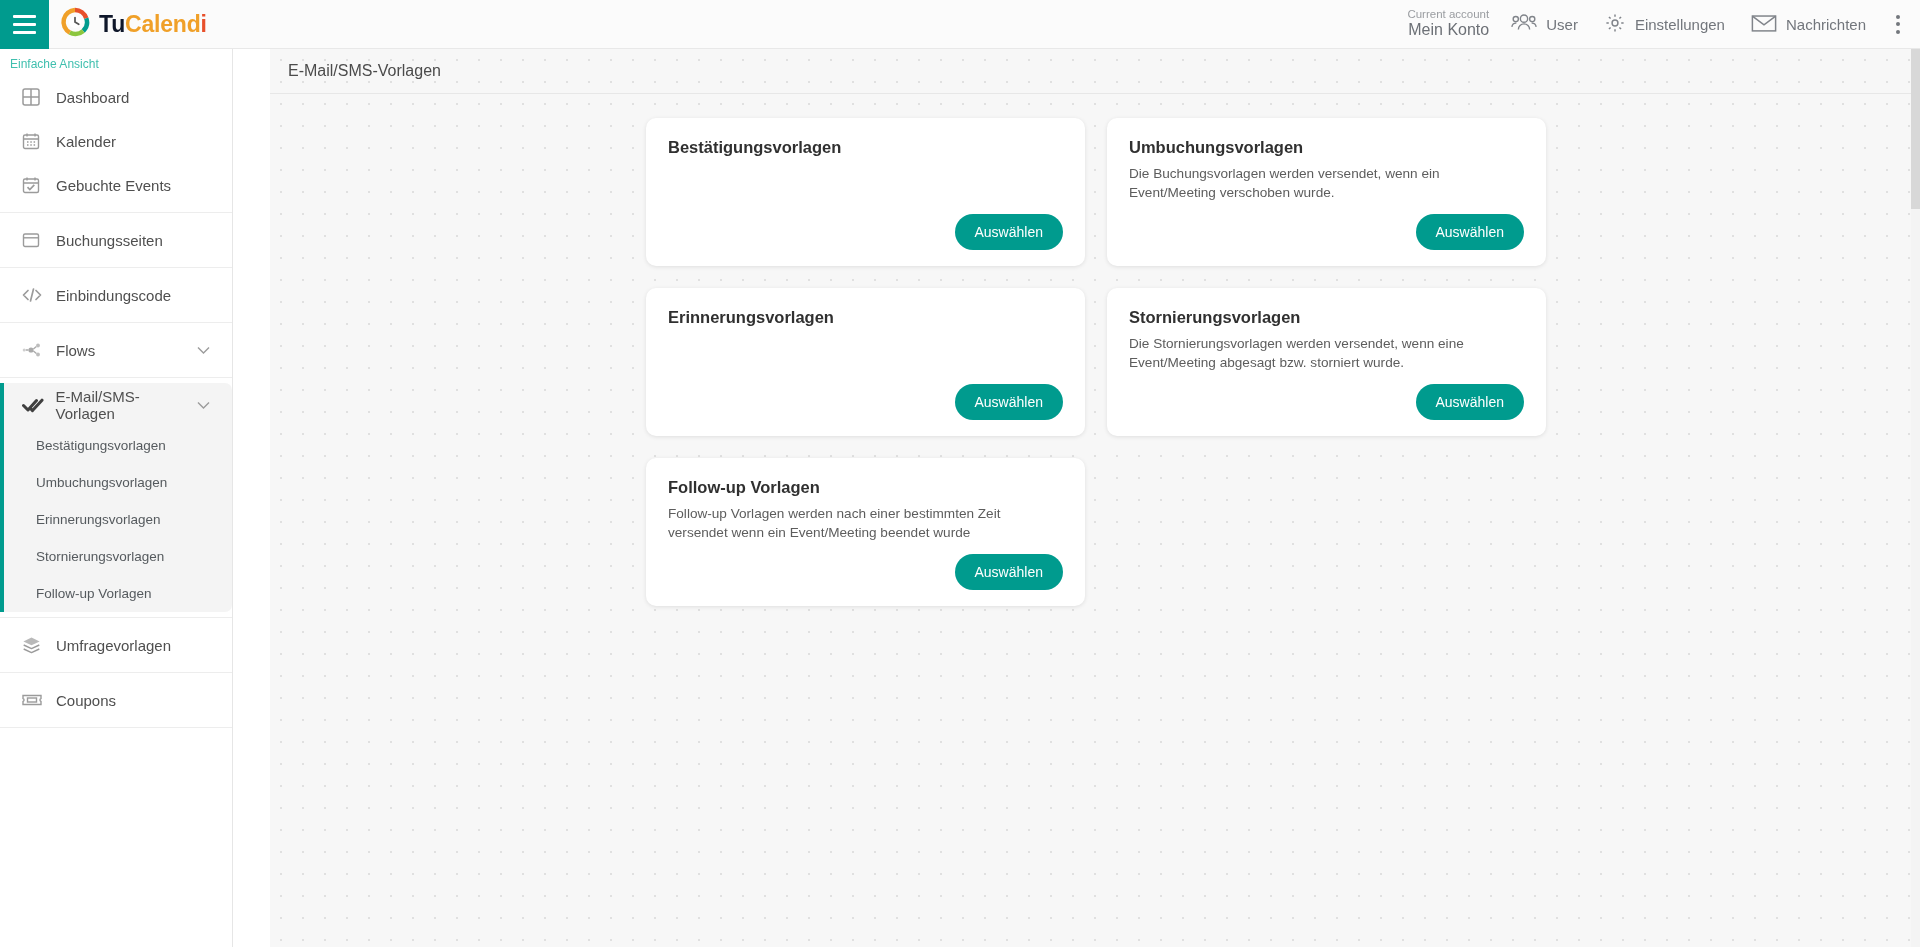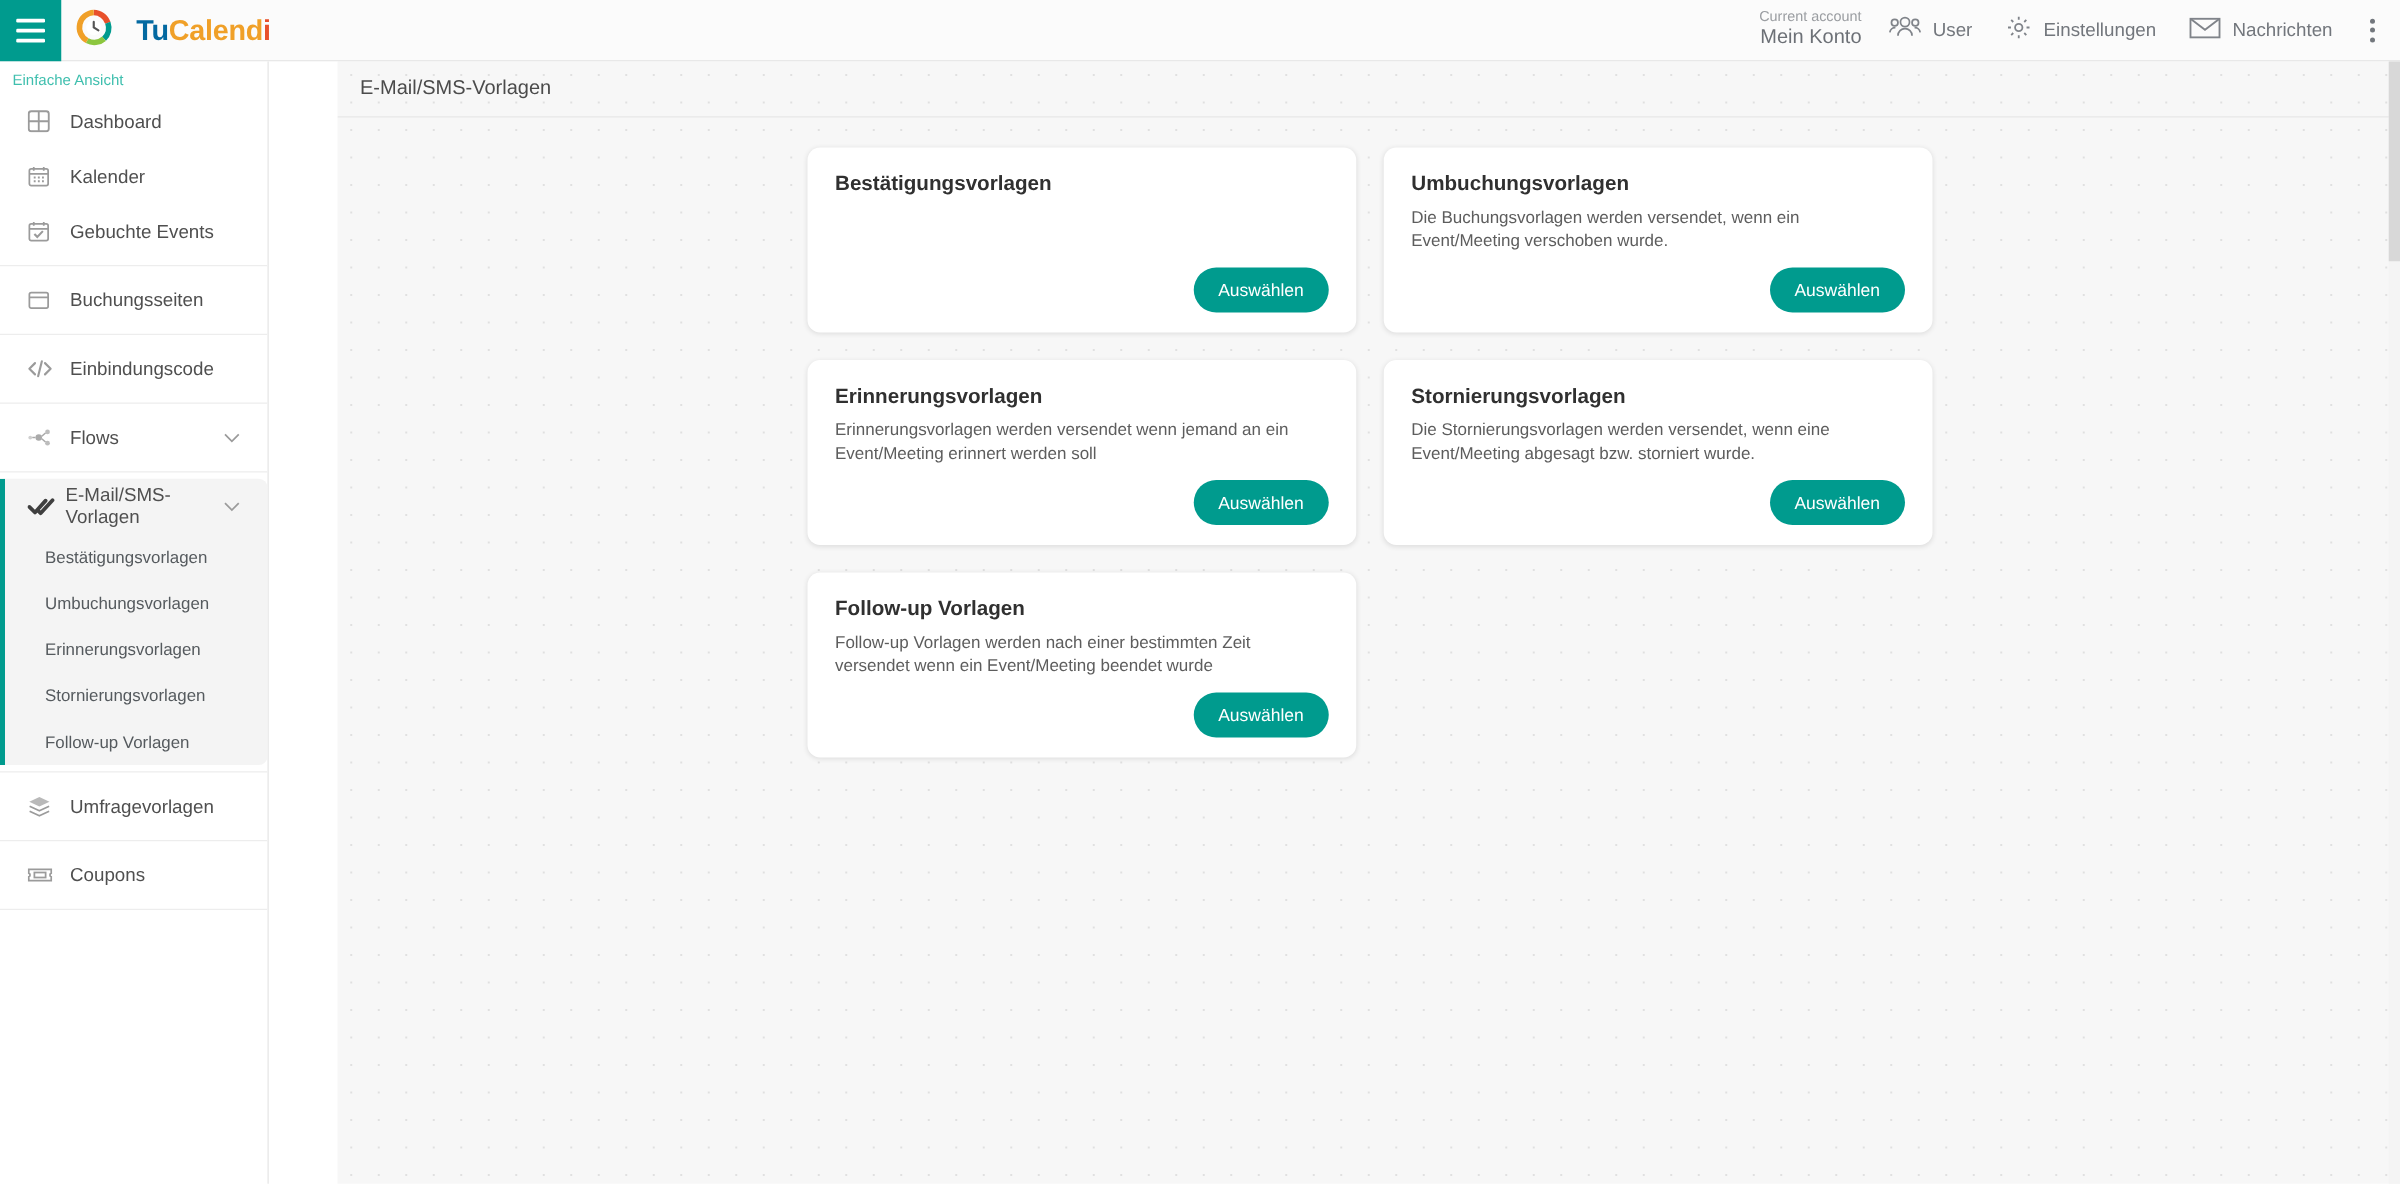--- a/index.html
+++ b/index.html
@@ -23,37 +23,37 @@
     width: 49px; height: 49px;
     background: #009b8e;
     display: flex; flex-direction: column;
     align-items: center; justify-content: center;
     gap: 5px; cursor: pointer; flex: 0 0 auto;
   }
   .hamburger span { display:block; width: 23px; height: 3px; background:#fff; border-radius:1px; }
 
   .brandwrap { display:flex; align-items:center; gap:9px; margin-left: 11px; cursor:pointer; }
   .brand-text { font-size: 23px; font-weight: bold; letter-spacing: -0.2px; }
-  .c-teal { color:#0369a1;margin-left:10px; } .c-orange { color:#f0a028; } .c-red { color:#e8502b; }
+  .c-teal { color:#0f172a; } .c-orange { color:#f0a028; } .c-red { color:#e8502b; }
 
   .top-right { margin-left:auto; display:flex; align-items:center; height:49px; padding-right: 8px; }
   .acct { text-align:right; margin-right: 22px; line-height:1.15; cursor:pointer; }
   .acct .lbl { font-size:11.5px; color:#9a9da1; }
   .acct .val { font-size:16px; color:#6c7076; }
   .topitem {
     display:flex; align-items:center; gap:9px;
     margin-right: 26px; color:#72767c; font-size:15px; cursor:pointer;
   }
   .kebab { display:flex; flex-direction:column; gap:3.5px; padding: 8px 12px 8px 4px; cursor:pointer; }
   .kebab i { width:4px; height:4px; border-radius:50%; background:#73777d; display:block; }
 
   
   .sidebar {
     position:absolute; top:49px; left:0;
-    width:215px; height:898px;
+    width:233px; height:898px;
     background:#ffffff;
     border-right:1px solid #e6e6e6;
     overflow:hidden;
   }
   .simple-view {
     padding: 8px 0 4px 10px; font-size:12px; color:#3fbfae; cursor:pointer;
   }
   .profile {
     background:#fafafa;
     padding: 8px 0 18px; text-align:center;
@@ -368,21 +368,20 @@
     </div>
 
     <div class="card">
       <h3>Umbuchungsvorlagen</h3>
       <p>Die Buchungsvorlagen werden versendet, wenn ein Event/Meeting verschoben wurde.</p>
       <button class="btn">Auswählen</button>
     </div>
 
     <div class="card">
       <h3>Erinnerungsvorlagen</h3>
-      <p>Erinnerungsvorlagen werden versendet wenn jemand an ein Event/Meeting erinnert werden soll</p>
       <button class="btn">Auswählen</button>
     </div>
 
     <div class="card">
       <h3>Stornierungsvorlagen</h3>
       <p>Die Stornierungsvorlagen werden versendet, wenn eine Event/Meeting abgesagt bzw. storniert wurde.</p>
       <button class="btn">Auswählen</button>
     </div>
 
     <div class="card">

